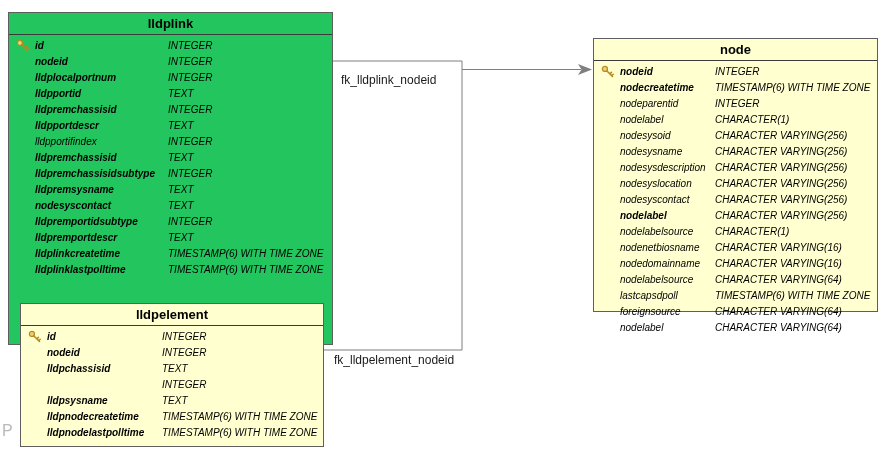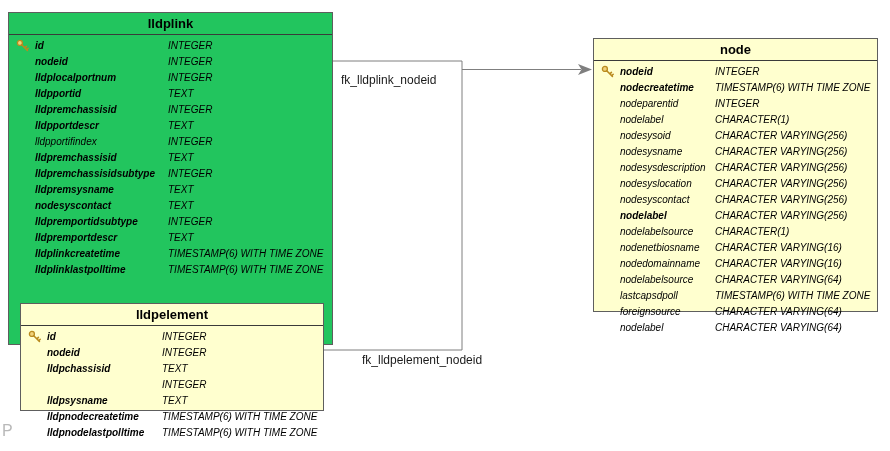--- a/index.html
+++ b/index.html
@@ -27,21 +27,21 @@
   .col-name { position:absolute; left:26px; }
   .col-name.bold { font-weight:bold; }
   .col-type { position:absolute; }
   .t-lldplink  .col-type { left:159px; }
   .t-lldpelement .col-type { left:141px; }
   .t-node .col-type { left:121px; }
   .fk-label {
     position:absolute; z-index:4; font-size:12px; color:#1a1a1a; white-space:nowrap;
   }
   .fk-label-1 { left:341px; top:63px;margin-top:10px; }
-  .fk-label-2 { left:334px; top:353px;margin-left:28px; }
+  .fk-label-2 { left:334px; top:353px; }
 </style>
 </head>
 <body>
 
 <div class="canvas">
 
   <div class="watermark" style="color: rgb(185, 185, 185);">P</div>
 
   <svg class="wires" width="890" height="451">
     <path class="connector-line" d="M332 61 H462" fill="none" stroke="#7f7f7f" stroke-width="1"></path>
@@ -114,21 +114,21 @@
           <span class="col-name bold">lldplinkcreatetime</span>
           <span class="col-type">TIMESTAMP(6) WITH TIME ZONE</span>
         </div>
         <div class="row">
           <span class="col-name bold">lldplinklastpolltime</span>
           <span class="col-type">TIMESTAMP(6) WITH TIME ZONE</span>
         </div>
       </div>
   </div>
 
-  <div class="db-table t-lldpelement" style="left: 20px; top: 303px; width: 304px; height: 108px; background: rgb(255, 255, 207); border-color: rgb(94, 94, 94);">
+  <div class="db-table t-lldpelement" style="left: 20px; top: 303px; width: 304px; height: 144px; background: rgb(255, 255, 207); border-color: rgb(94, 94, 94);">
     <div class="db-title">lldpelement</div>
     <div class="rows">
         <div class="row">
           <span class="cell-icon"><svg width="13" height="13" viewBox="0 0 13 13">
               <circle cx="3.9" cy="3.9" r="2.5" fill="#f0d27a" stroke="#b98a1e" stroke-width="1.3"></circle>
               <path d="M5.7 5.7 L11.4 11.4 M8.9 8.9 L10.4 7.4 M10.7 10.7 L12.2 9.2" fill="none" stroke="#b98a1e" stroke-width="1.5" stroke-linecap="round"></path>
             </svg></span>
           <span class="col-name bold">id</span>
           <span class="col-type">INTEGER</span>
         </div>

